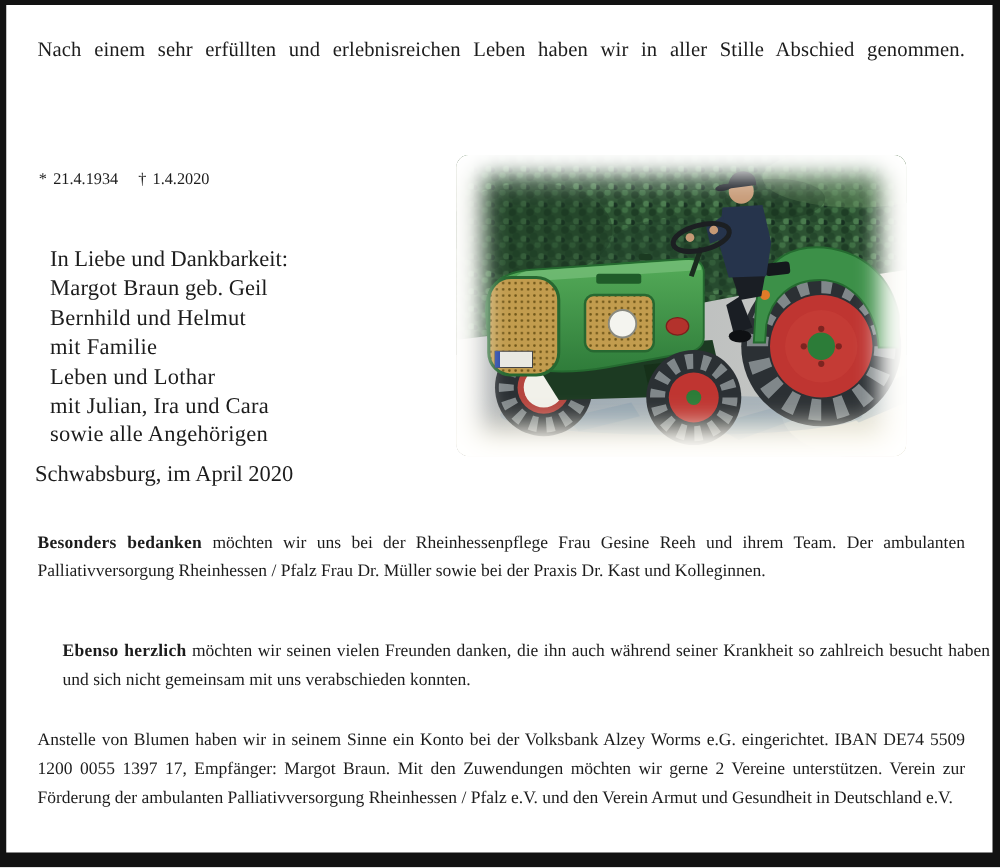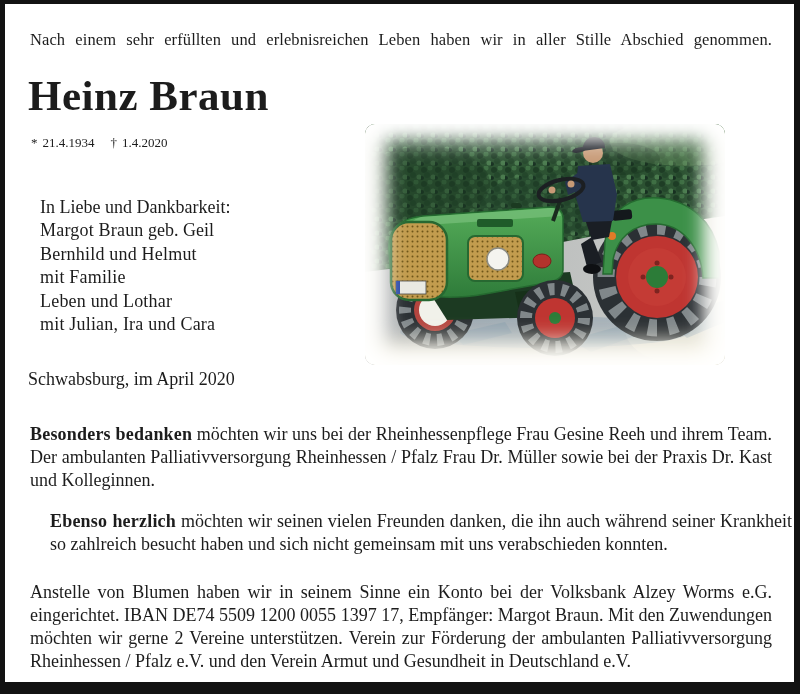--- a/index.html
+++ b/index.html
@@ -37,35 +37,34 @@
   .photo::after{
     content:"";position:absolute;inset:0;pointer-events:none;border-radius:10px;
     box-shadow:inset 0 0 24px 16px #ffffff, inset 0 -16px 26px 4px rgba(246,238,214,.85),
                inset 14px 0 20px 2px rgba(255,255,255,.75), inset -14px 0 20px 2px rgba(255,255,255,.75);
   }
   .mourners{position:absolute;left:23px;top:192px;font-size:18px;line-height:23.4px;width:330px;margin-left:12px;}
   .mourners strong{font-weight:400;letter-spacing:.2px;}
   .dateline{position:absolute;left:23px;top:365px;font-size:18px;}
   .para{
     position:absolute;left:25px;width:742px;margin:0;
-    font-size:18px;line-height:23px;text-align:justify;
+    font-size:14px;line-height:23px;text-align:justify;
   }
   .para strong{font-weight:700;letter-spacing:.2px;}
   .p1{top:419px;} .p2{top:506px;margin-left:20px;} .p3{top:577px;}
 </style>
 </head>
 <body>
 
 <div class="stage">
   <div class="frame">
     <div class="content">
 
       <div class="intro stretch">Nach einem sehr erfüllten und erlebnisreichen Leben haben wir in aller Stille Abschied genommen.</div>
 
-      <h1 class="name">Heinz Braun</h1>
 
       <div class="dates">
         <span class="date"><span class="sym">*</span><span>21.4.1934</span></span>
         <span class="date"><span class="sym">†</span><span>1.4.2020</span></span>
       </div>
 
       <div class="photo">
         <svg viewBox="0 0 360 241" preserveAspectRatio="none" aria-hidden="true">
           <defs>
             <pattern id="leaves" width="14" height="14" patternUnits="userSpaceOnUse">
@@ -178,20 +177,21 @@
         </svg>
       </div>
 
       <div class="mourners">
         <div class="mline">In Liebe und Dankbarkeit:</div>
         <div class="mline"><strong>Margot Braun</strong><span> geb. Geil</span></div>
         <div class="mline"><strong>Bernhild und Helmut</strong><span></span></div>
         <div class="mline"><strong>mit Familie</strong><span></span></div>
         <div class="mline"><strong>Leben und Lothar</strong><span></span></div>
         <div class="mline"><strong>mit Julian, Ira und Cara</strong><span></span></div>
+        <div class="mline"><strong>sowie alle Angehörigen</strong><span></span></div>
       </div>
 
       <div class="dateline">Schwabsburg, im April 2020</div>
 
       <p class="para p1"><strong>Besonders bedanken</strong><span> möchten wir uns bei der Rheinhessenpflege Frau Gesine Reeh und ihrem Team. Der ambulanten Palliativversorgung Rheinhessen / Pfalz Frau Dr. Müller sowie bei der Praxis Dr. Kast und Kolleginnen.</span></p>
 
       <p class="para p2"><strong>Ebenso herzlich</strong><span> möchten wir seinen vielen Freunden danken, die ihn auch während seiner Krankheit so zahlreich besucht haben und sich nicht gemeinsam mit uns verabschieden konnten.</span></p>
 
       <p class="para p3"><strong></strong><span>Anstelle von Blumen haben wir in seinem Sinne ein Konto bei der Volksbank Alzey Worms e.G. eingerichtet. IBAN DE74 5509 1200 0055 1397 17, Empfänger: Margot Braun. Mit den Zuwendungen möchten wir gerne 2 Vereine unterstützen. Verein zur Förderung der ambulanten Palliativversorgung Rheinhessen / Pfalz e.V. und den Verein Armut und Gesundheit in Deutschland e.V.</span></p>
 

